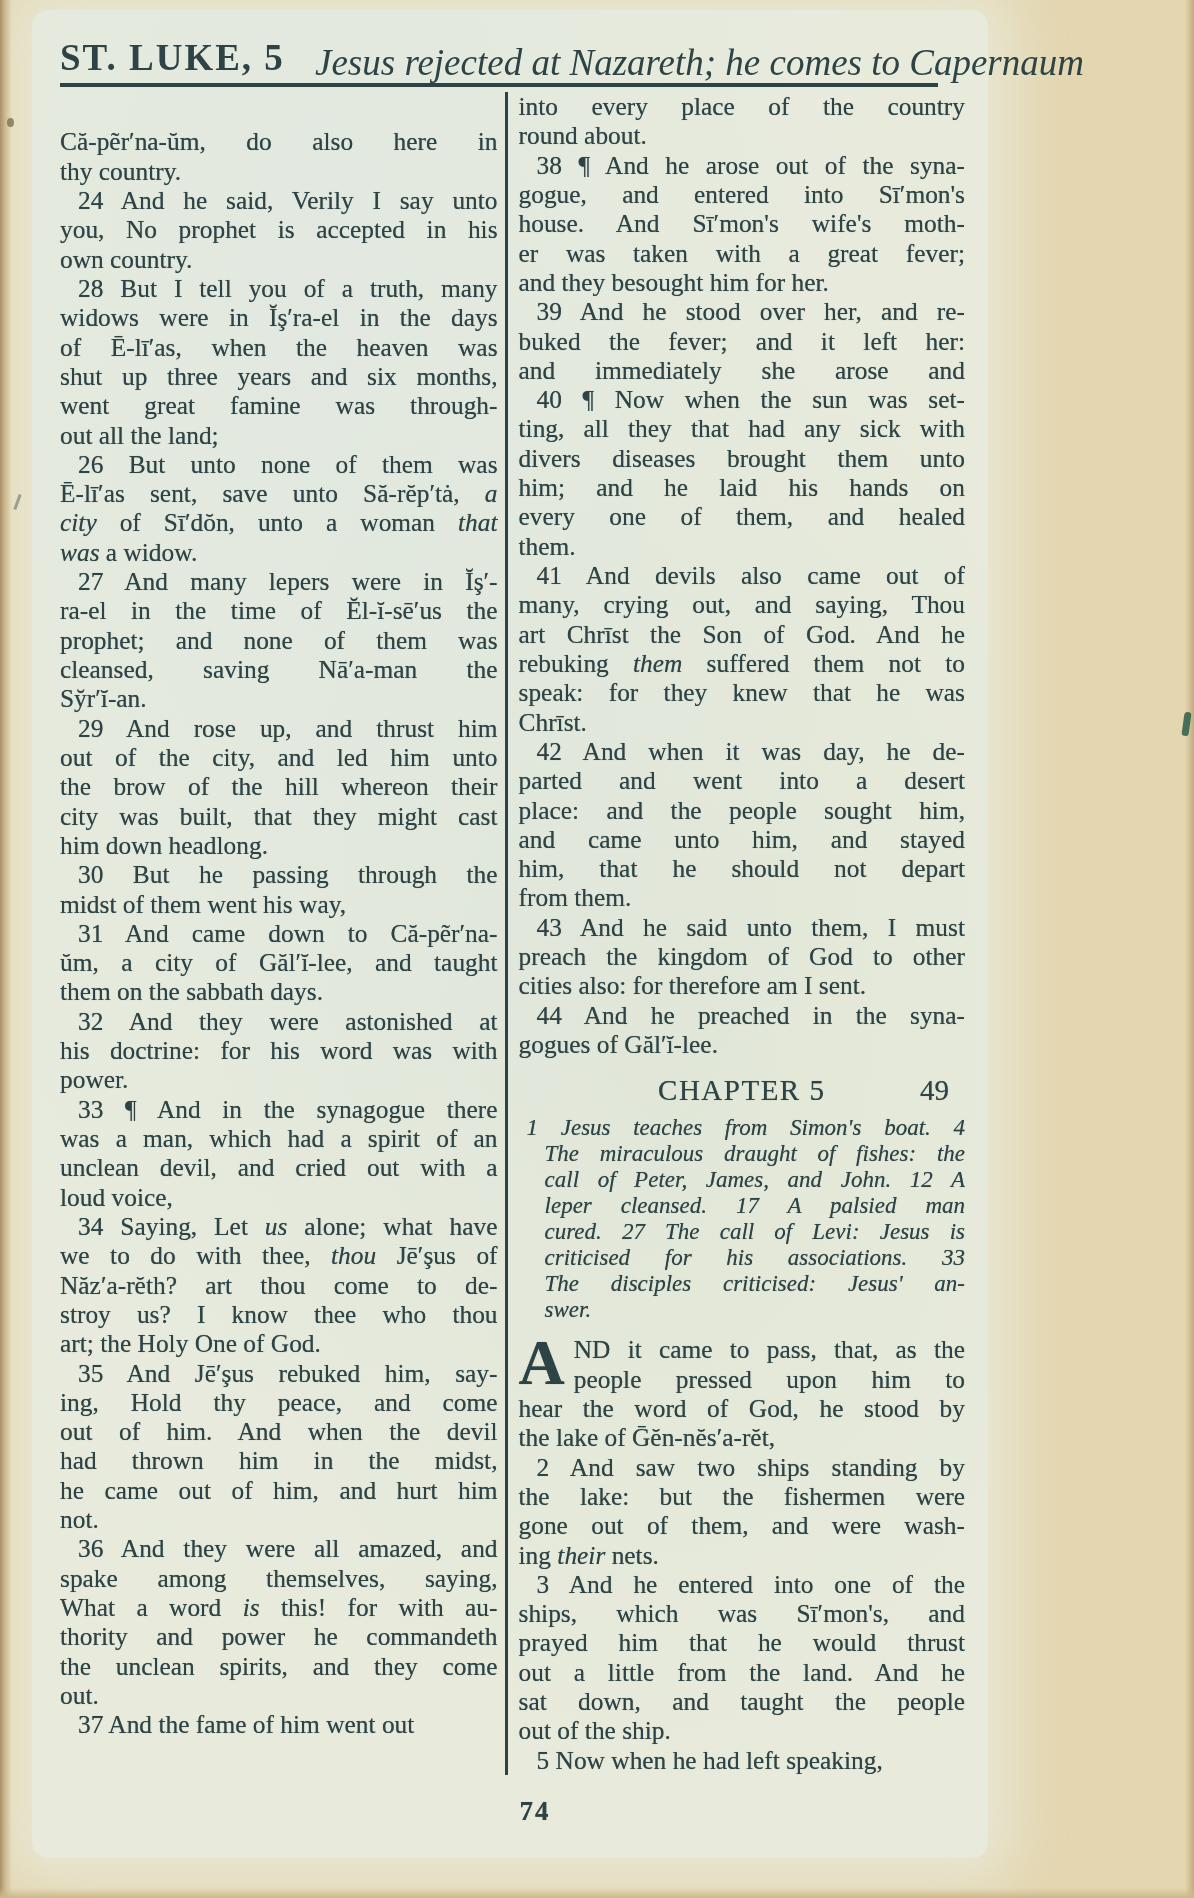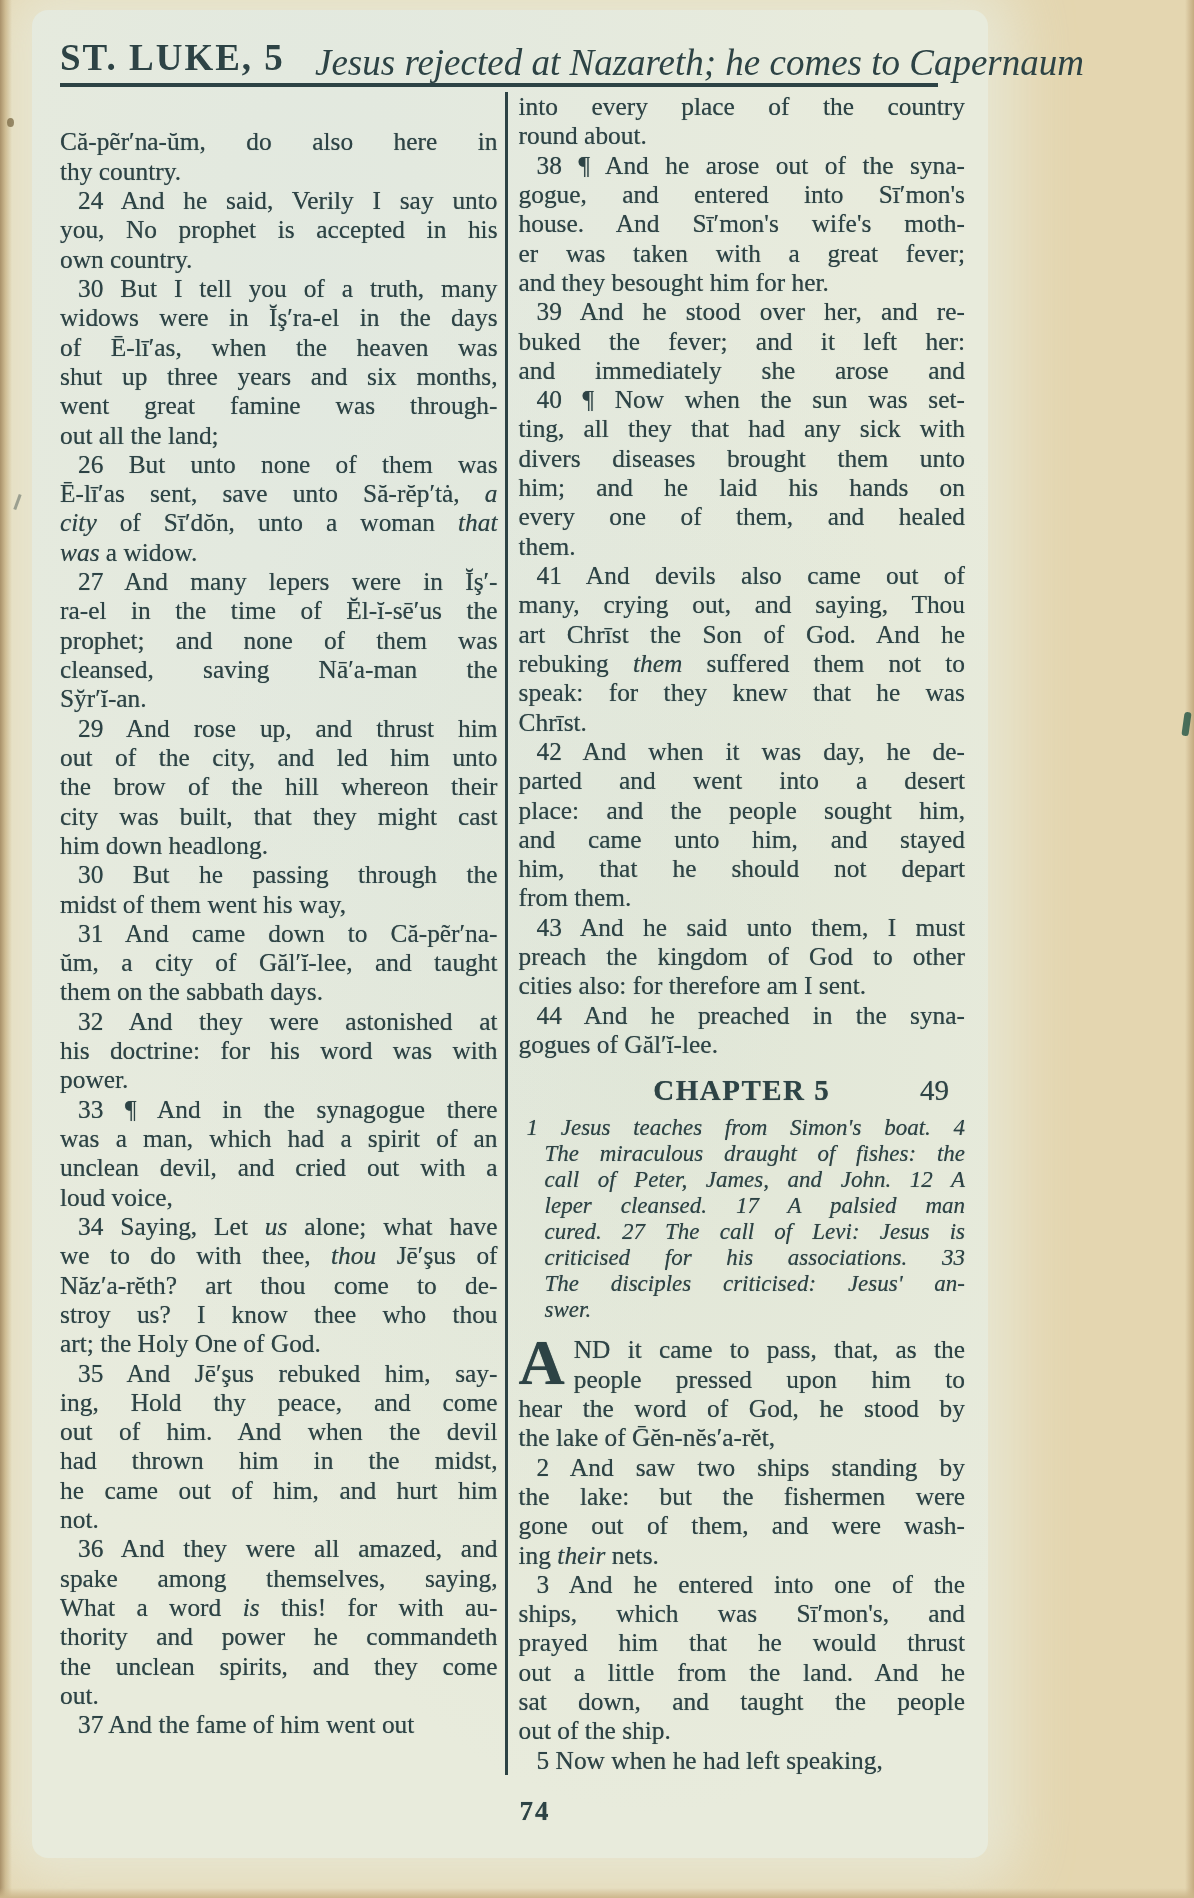--- a/index.html
+++ b/index.html
@@ -30,21 +30,21 @@
   .line{
     height:29.32px;line-height:29.32px;font-size:25.4px;
     text-align:justify;text-align-last:justify;
     white-space:nowrap;
     text-shadow:0 0 0.7px rgba(45,67,69,0.65);
   }
   .line.last{text-align:left;text-align-last:left;}
   .para{clear:none;}
   .para.indent .line:first-of-type{text-indent:18px;}
   .chapter-heading{position:relative;height:38px;margin-top:12px;line-height:38px;}
-  .chapter-label{display:block;text-align:center;font-weight:bold;font-size:29px;letter-spacing:1.5px;text-shadow:0 0 0.7px rgba(45,67,69,0.65);}
+  .chapter-label{display:block;text-align:center;font-weight:normal;font-size:29px;letter-spacing:1.5px;text-shadow:0 0 0.7px rgba(45,67,69,0.65);}
   .chapter-folio{position:absolute;right:16px;top:0;font-weight:normal;font-size:29px;text-shadow:0 0 0.7px rgba(45,67,69,0.65);}
   .summary{font-style:italic;margin-top:6px;margin-bottom:12px;}
   .summary .line{height:26px;line-height:26px;font-size:23px;padding-left:26px;}
   .summary .line:first-of-type{padding-left:8px;}
   .dropcap{
     float:left;font-weight:bold;font-size:64px;line-height:52px;height:56px;
     padding:2px 9px 0 0;text-shadow:0 0 0.8px rgba(45,67,69,0.7);
   }
   .page-number{
     position:absolute;top:1796px;left:0;width:1050px;text-align:center;
@@ -80,21 +80,21 @@
         <div class="para">
           <div class="line">Că-pẽr′na-ŭm, do also here in</div>
           <div class="line last">thy country.</div>
         </div>
         <div class="para indent">
           <div class="line">24 And he said, Verily I say unto</div>
           <div class="line">you, No prophet is accepted in his</div>
           <div class="line last">own country.</div>
         </div>
         <div class="para indent">
-          <div class="line">30 But I tell you of a truth, many</div>
+          <div class="line">28 But I tell you of a truth, many</div>
           <div class="line">widows were in Ĭş′ra-el in the days</div>
           <div class="line">of Ē-lī′as, when the heaven was</div>
           <div class="line">shut up three years and six months,</div>
           <div class="line">went great famine was through-</div>
           <div class="line last">out all the land;</div>
         </div>
         <div class="para indent">
           <div class="line">26 But unto none of them was</div>
           <div class="line">Ē-lī′as sent, save unto Să-rĕp′tȧ, <i>a</i></div>
           <div class="line"><i>city</i> of Sī′dŏn, unto a woman <i>that</i></div>

